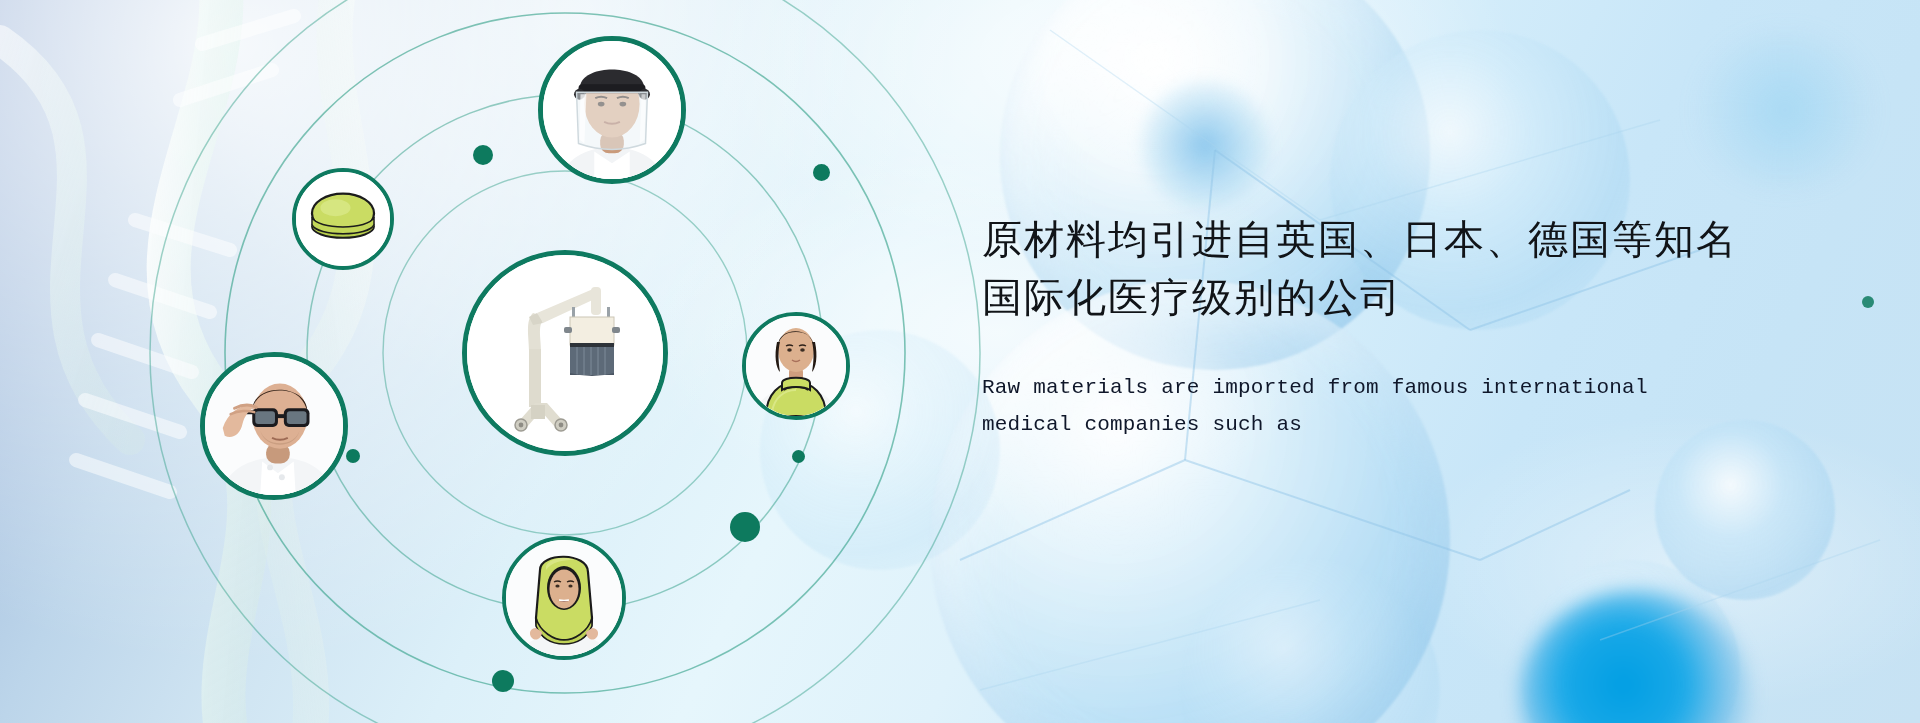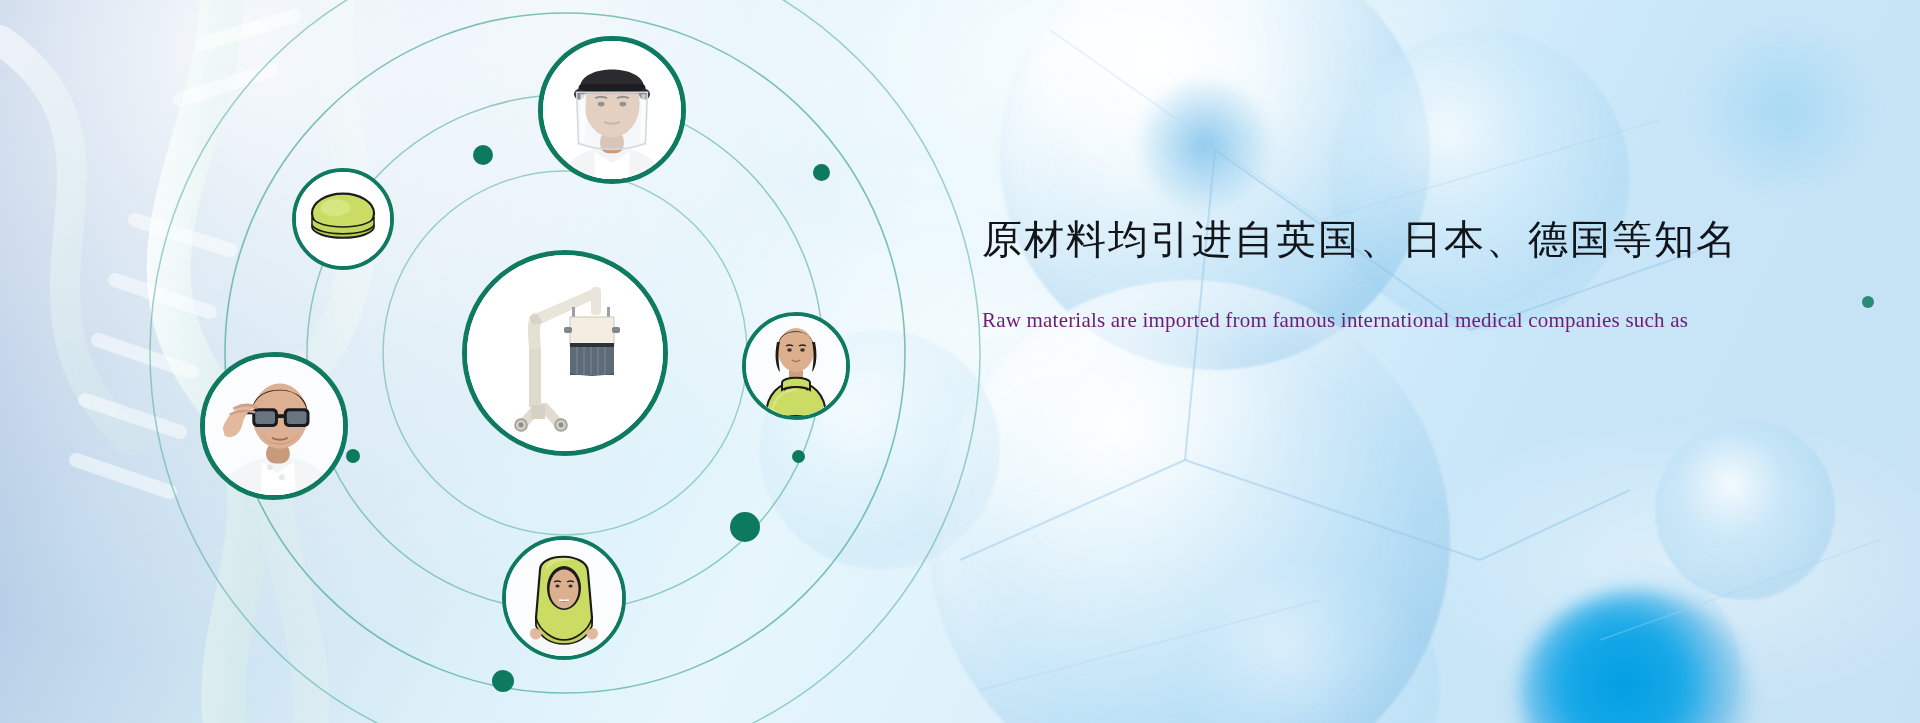--- a/index.html
+++ b/index.html
@@ -132,25 +132,25 @@
   .headline{
     font-family:"Liberation Sans",sans-serif;
     font-size:40px;
     line-height:1.45;
     letter-spacing:2px;
     color:#111418;
     font-weight:400;
     white-space:nowrap;
   }
   #sub{
-    margin-top:34px;
-    font-family:Liberation Serif, serif;
+    margin-top:44px;
+    font-family:Liberation Mono, monospace;
     font-size:21px;
     line-height:1.75;
-    color:#701a75;
+    color:#0f172a;
     letter-spacing:.2px;
   }
 </style>
 </head>
 <body>
 
 <div id="banner">
 
   <div class="bg-layer" id="bg-base"></div>
   <div class="bg-layer" id="bg-clouds"></div>
@@ -383,18 +383,19 @@
   <span class="dot" id="dot-1"></span>
   <span class="dot" id="dot-2"></span>
   <span class="dot" id="dot-3"></span>
   <span class="dot" id="dot-4"></span>
   <span class="dot" id="dot-5"></span>
   <span class="dot" id="dot-6"></span>
   <span class="dot" id="dot-7"></span>
 
   <div id="copy">
     <div class="headline">原材料均引进自英国、日本、德国等知名</div>
+    <div class="headline">国际化医疗级别的公司</div>
     <div id="sub">
       <div>Raw materials are imported from famous international medical companies such as</div>
     </div>
   </div>
 
 </div>
 
 </body></html>

